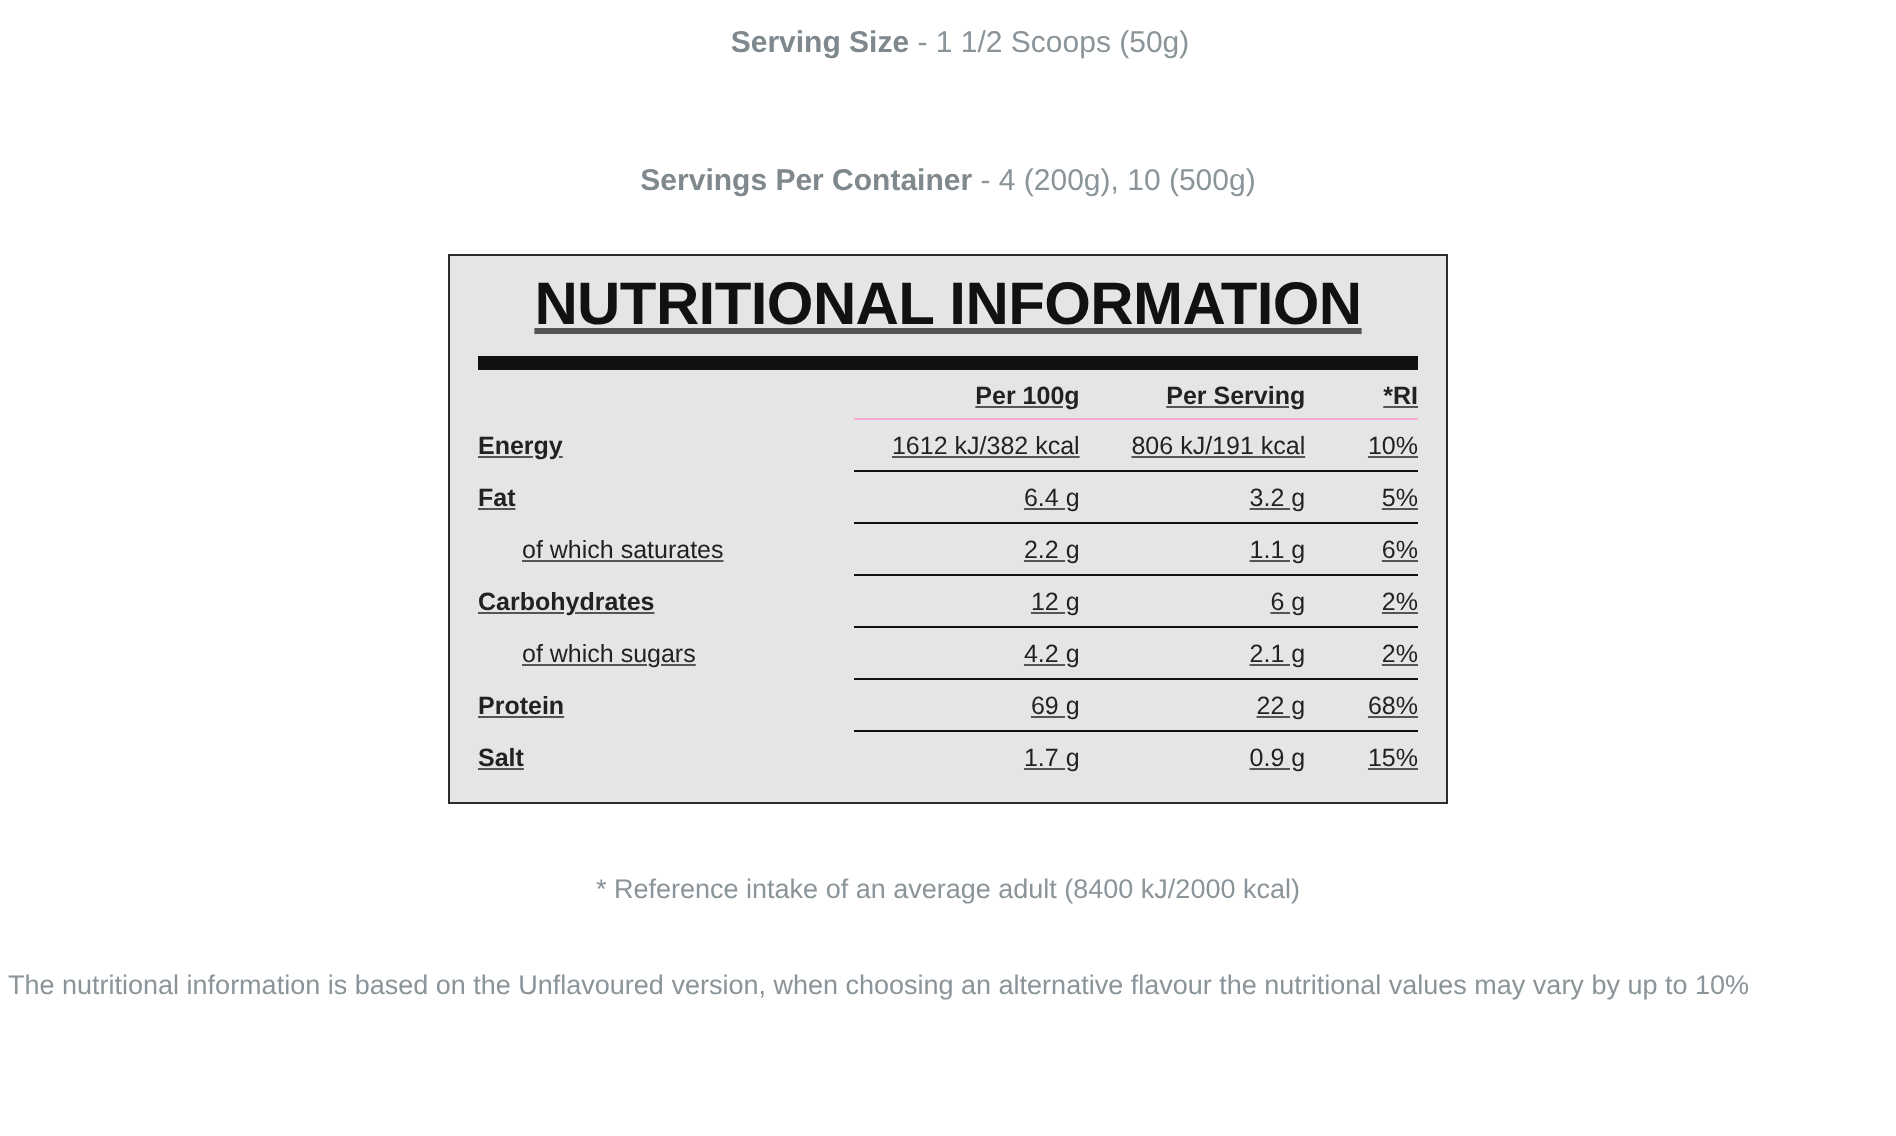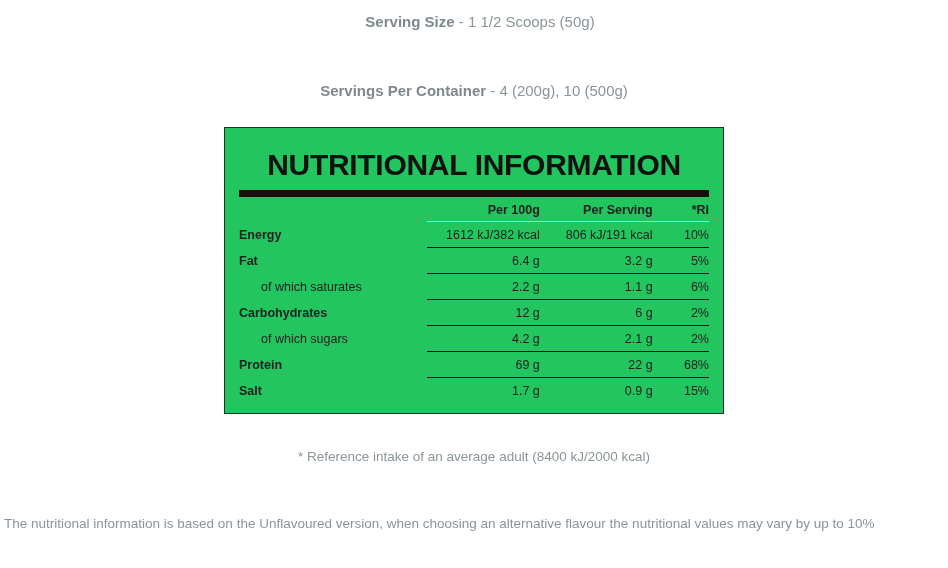--- a/index.html
+++ b/index.html
@@ -35,22 +35,23 @@
     color: #7e888d;
   }
   .serving-size-row { margin-top: 11px; margin-left: 12px; }
   .servings-per-row { margin-top: 48px; }
 
   .nutrition-box {
     width: 500px;
     margin: 26px auto 0 auto;
     border: 1px solid #2b2b2b;
     box-sizing: border-box;
-    padding: 16px 14px 10px 14px;
-    background: #22c55e;
+    padding: 4px 14px 10px 14px;
+    background: #e5e5e5;
+    text-decoration: underline;
   }
 
   .nutrition-title {
     font-size: 30px;
     font-weight: bold;
     color: #111111;
     letter-spacing: -0.3px;
     text-align: center;
     line-height: 1.25;
     padding: 2px 0 4px 0;
@@ -114,21 +115,21 @@
   }
 
   .ref-note {
     text-align: center;
     font-size: 13.5px;
     color: #8a9499;
     margin-top: 35px;
   }
 
   .disclaimer {
-    margin-top: 49px;
+    margin-top: 30px;
     padding: 0 6px 0 4px;
     font-size: 13.5px;
     color: #8a9499;
     line-height: 1.65;
     text-align: left;
     max-width: 934px;
   }
 </style>
 </head>
 <body>

